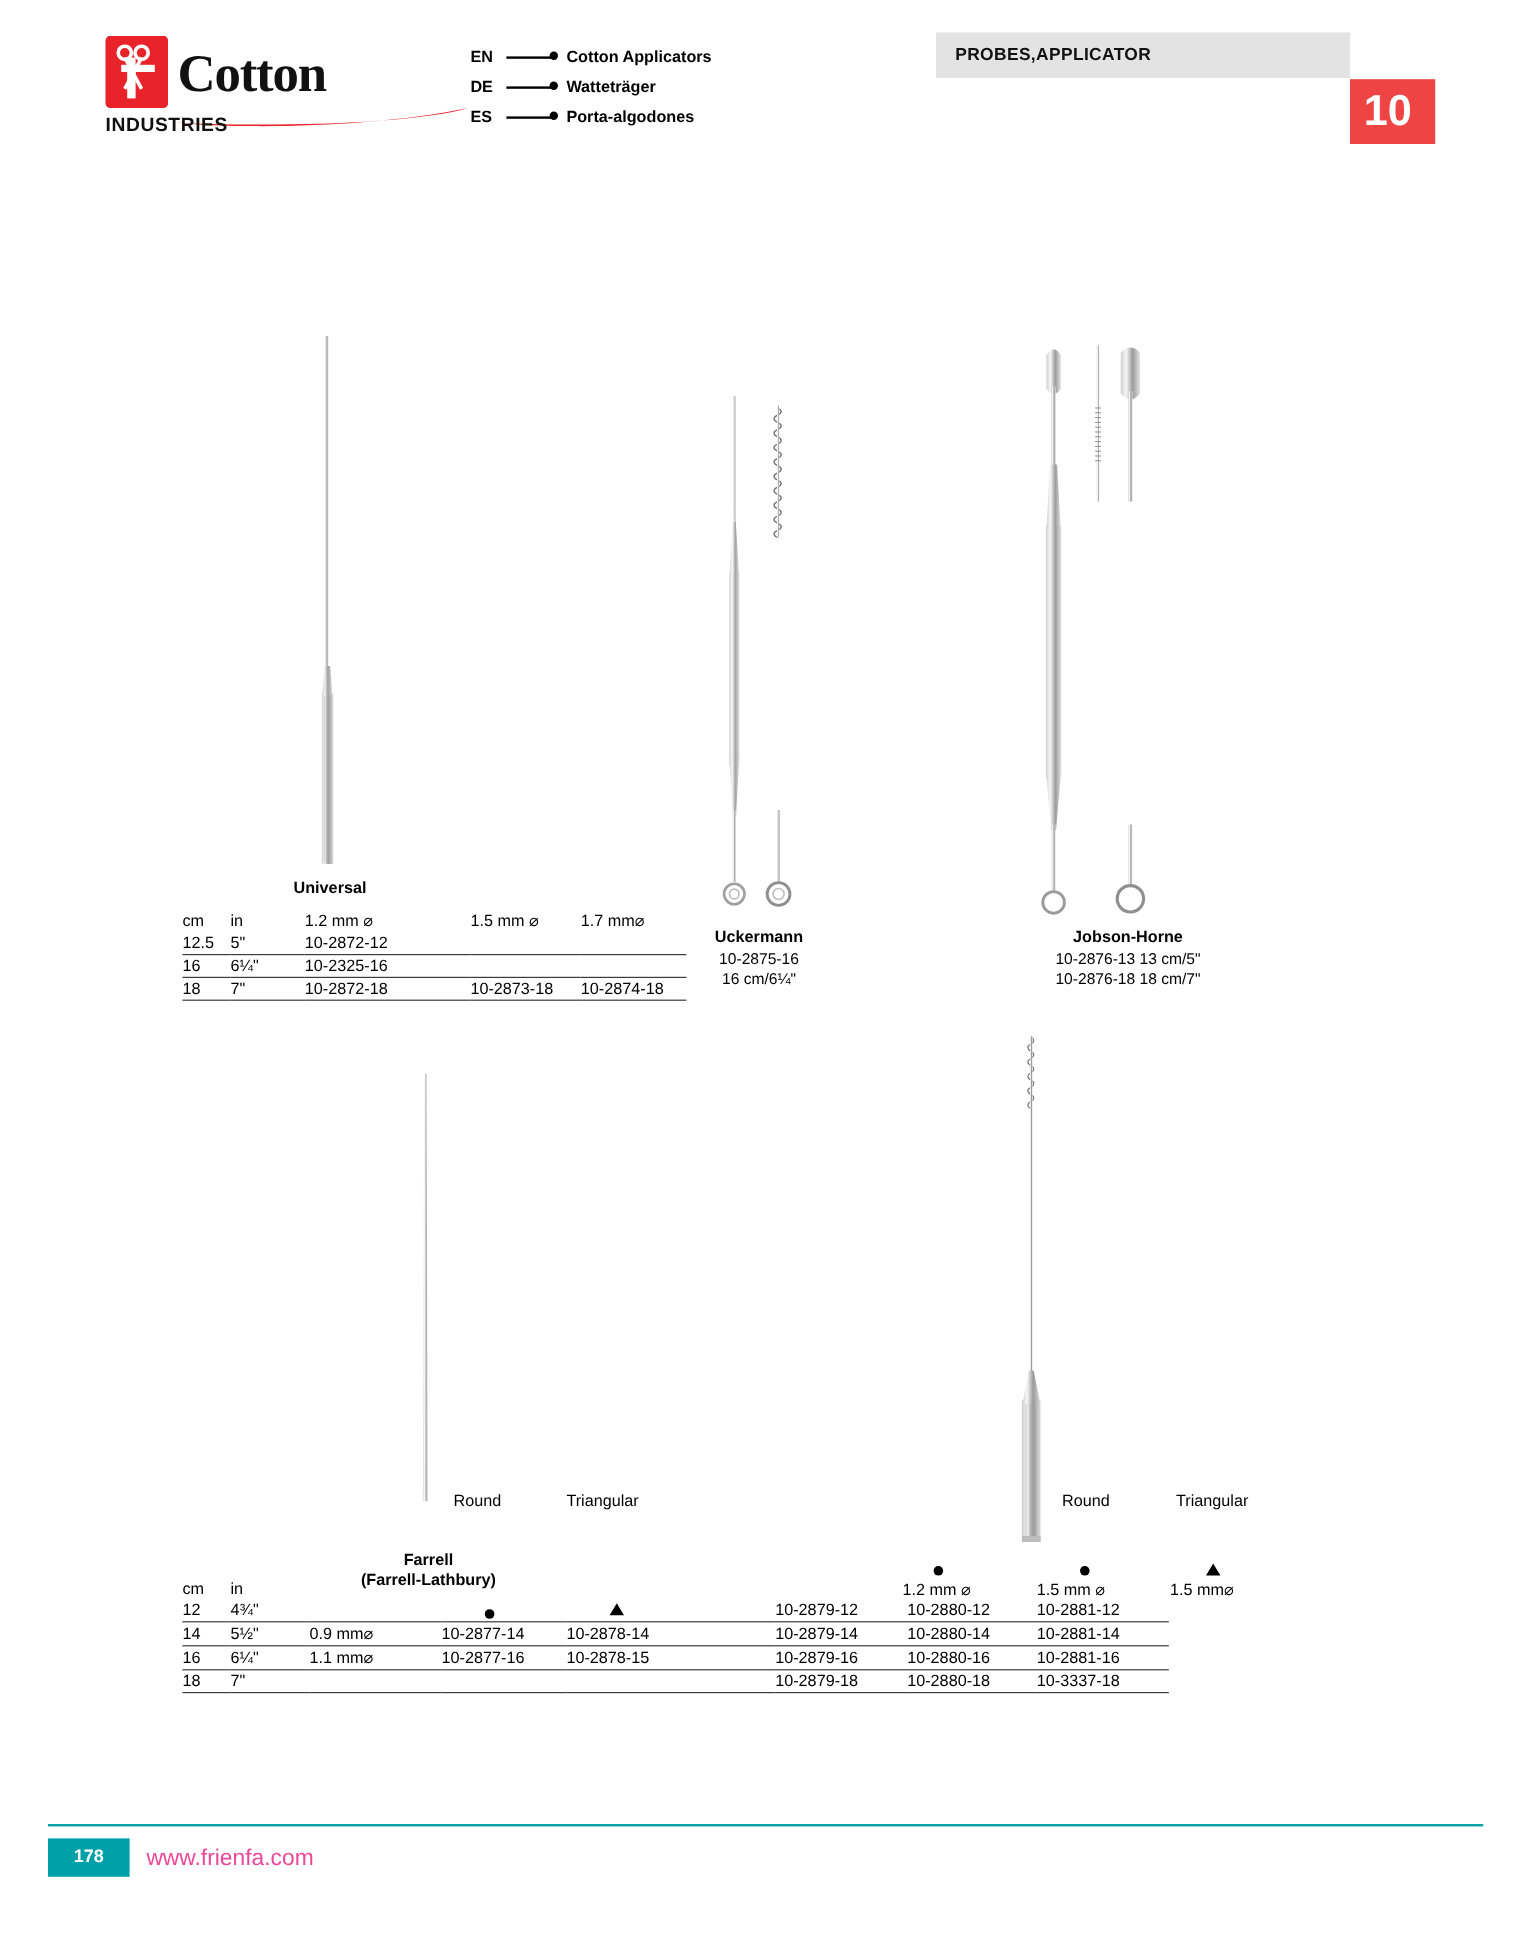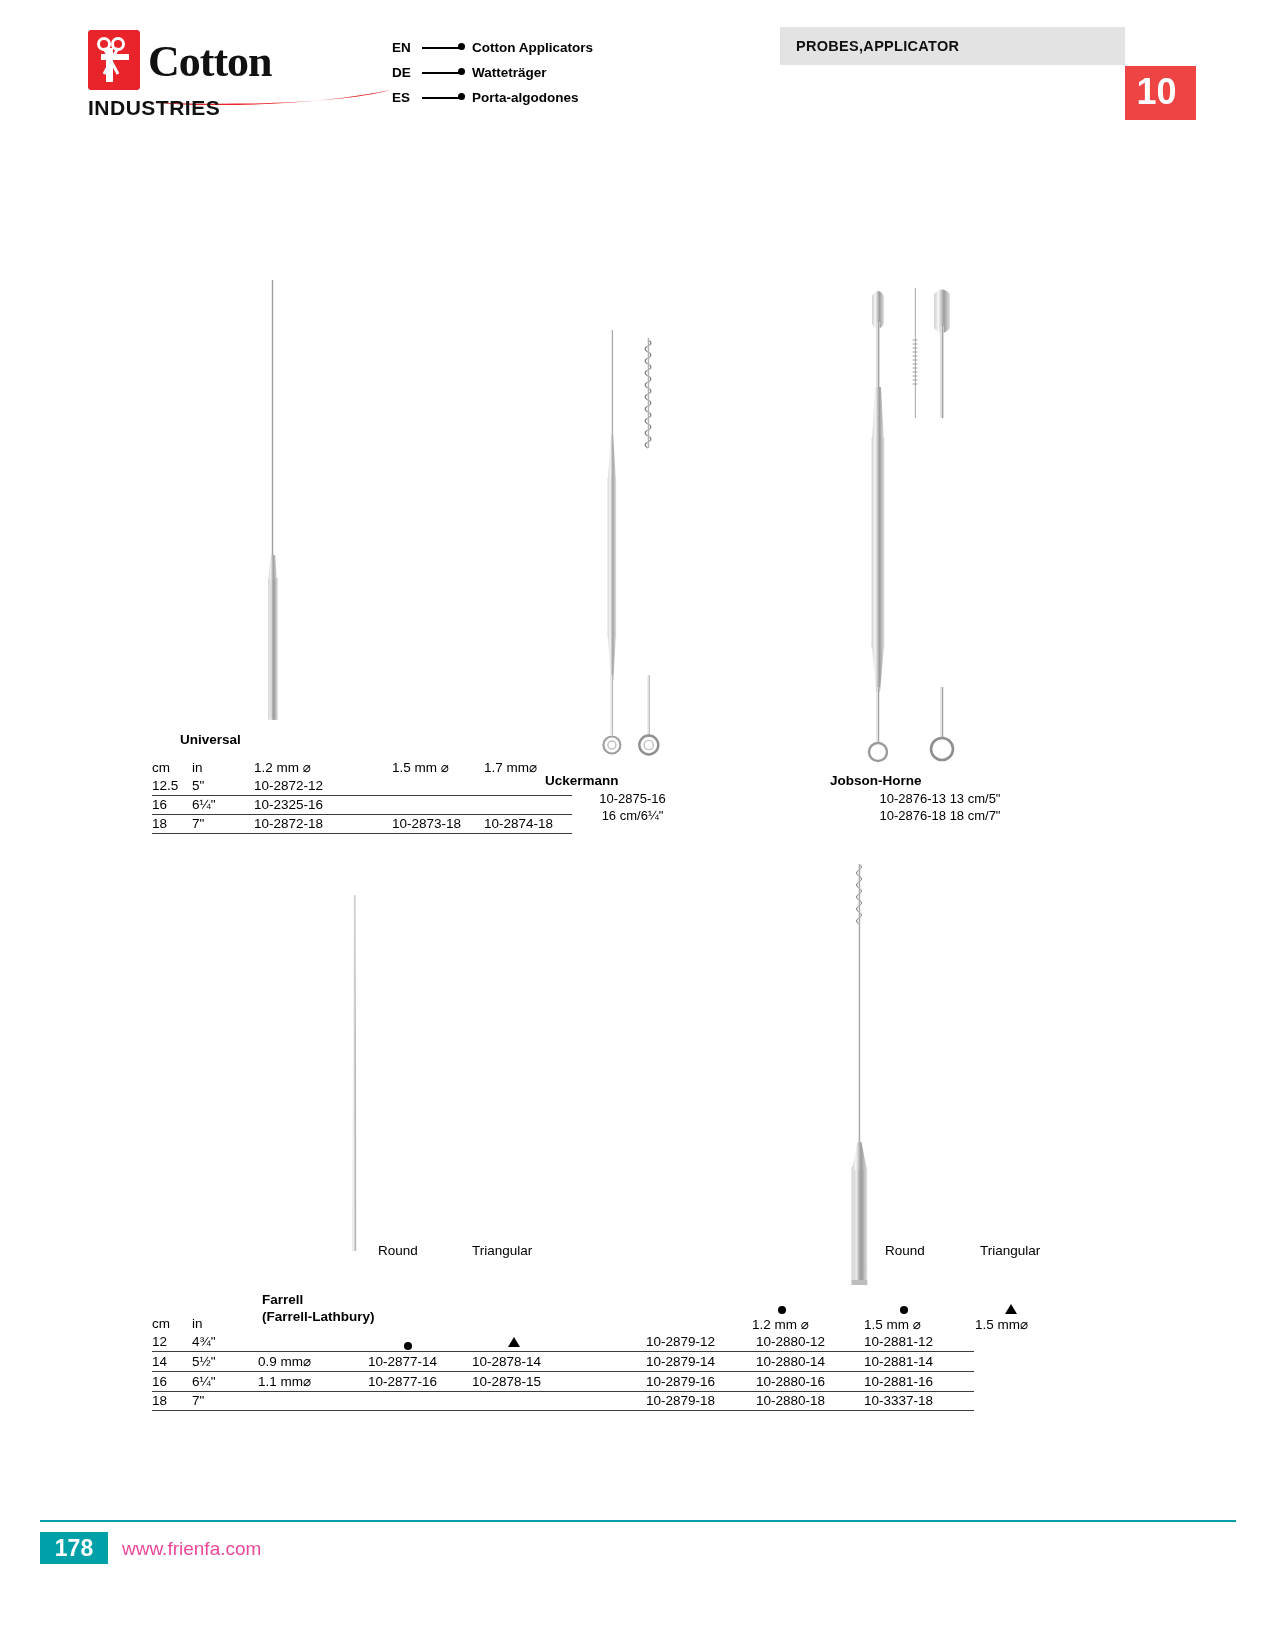--- a/index.html
+++ b/index.html
@@ -54,21 +54,21 @@
     top: 56px;
     width: 250px;
     height: 20px;
   }
   .logo-industries {
     position: absolute;
     left: 0px;
     top: 66px;
     font-family: "Liberation Sans", sans-serif;
     font-weight: bold;
-    font-size: 21px;
+    font-size: 16px;
     letter-spacing: 0.5px;
     color: #111111;
   }
 
   .lang-block {
     position: absolute;
     left: 392px;
     top: 38px;
     width: 260px;
     font-size: 13.5px;
@@ -165,42 +165,42 @@
     top: 1532px;
     width: 68px;
     height: 32px;
     background: #00a0a8;
   }
   .footer-tab span {
     display: block;
     text-align: center;
     line-height: 32px;
     color: #ffffff;
-    font-size: 23px;
+    font-size: 15px;
     font-weight: bold;
   }
   .footer-url {
     position: absolute;
     left: 122px;
     top: 1538px;
     font-size: 19px;
     color: #ec4899;
   }
 
   
   .fig {
     position: absolute;
   }
 
   
   .cap-title {
     position: absolute;
     font-size: 13.5px;
     font-weight: bold;
-    text-align: left;
+    text-align: center;
   }
   .cap-line {
     position: absolute;
     font-size: 13px;
     text-align: center;
   }
   .lbl {
     position: absolute;
     font-size: 13.5px;
     text-align: right;

